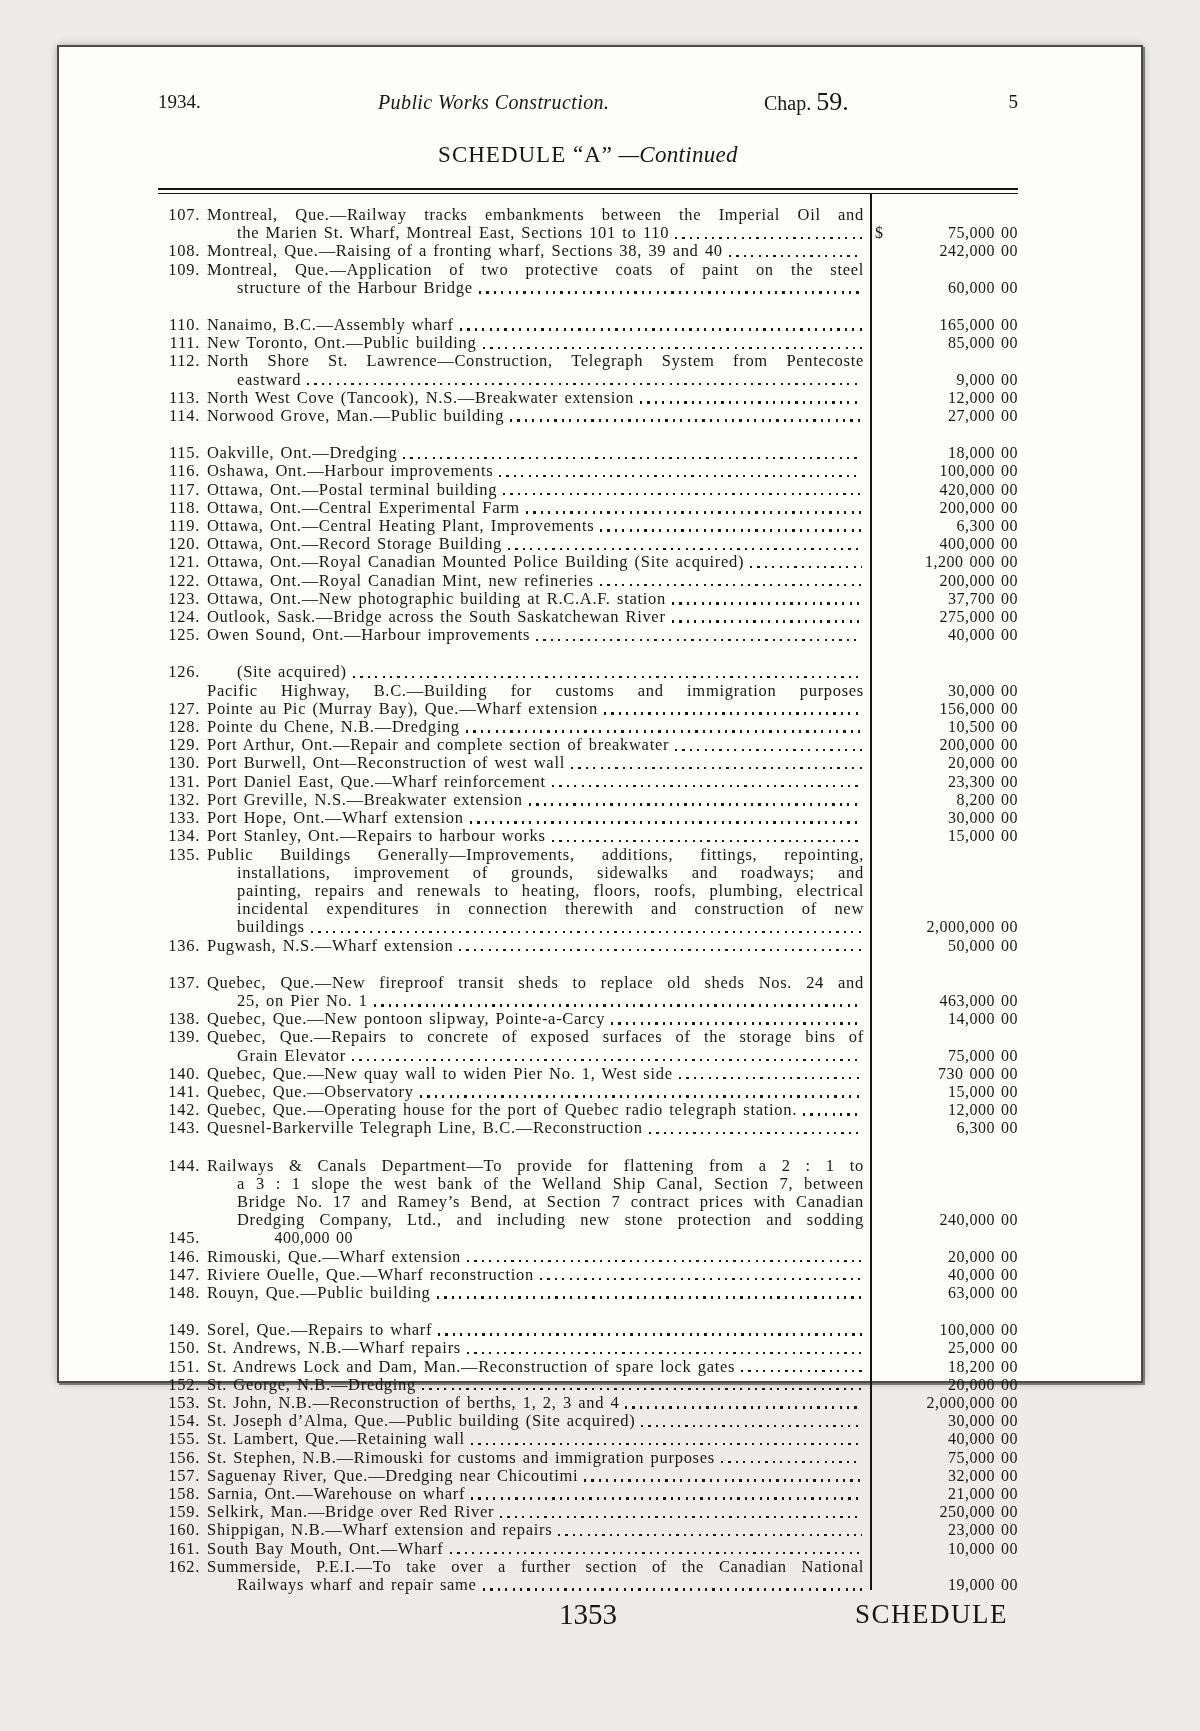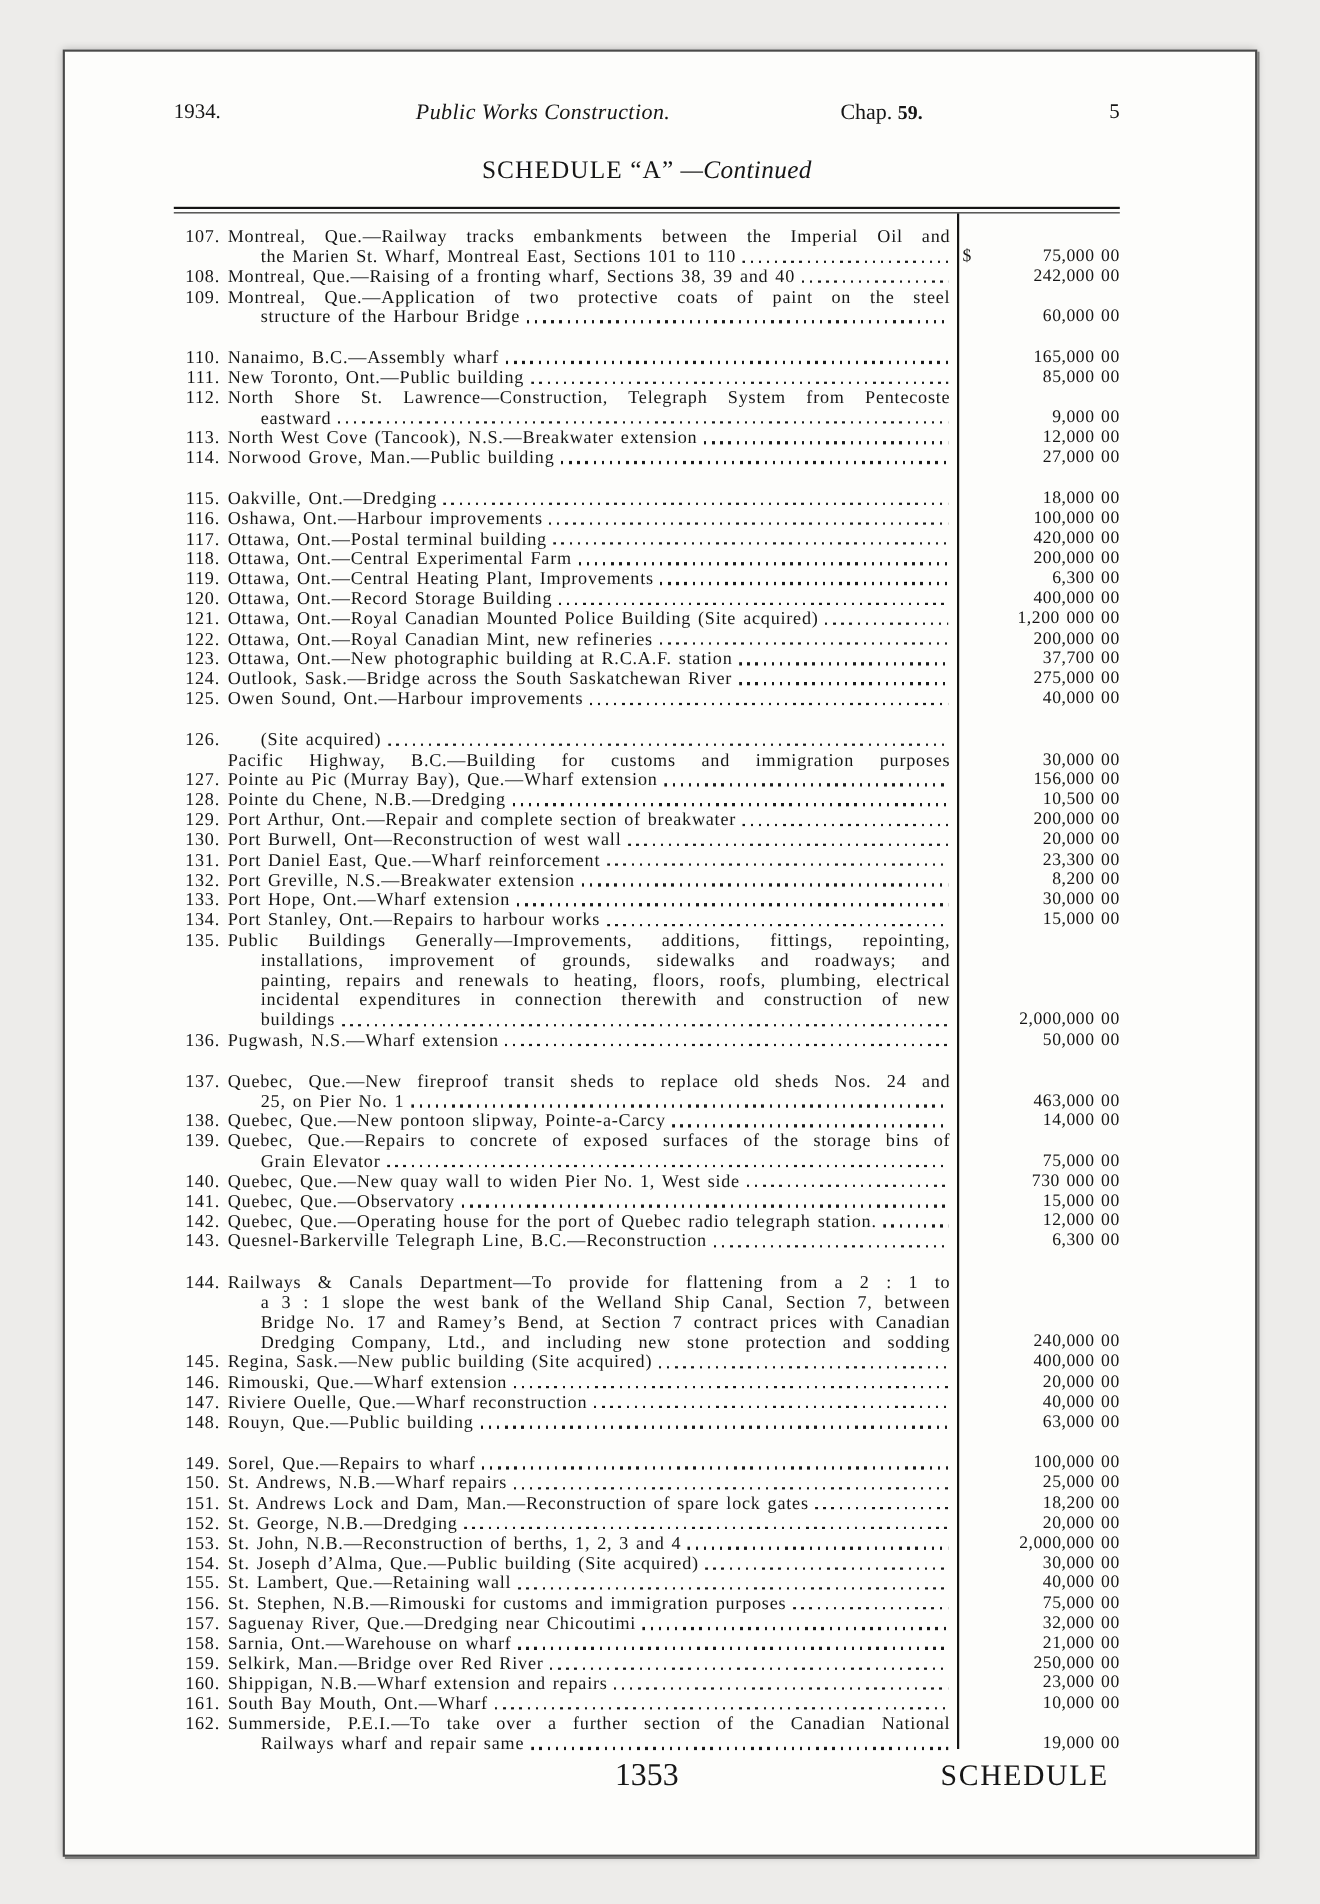--- a/index.html
+++ b/index.html
@@ -5,33 +5,33 @@
   html,body{margin:0;padding:0;}
   body{
     width:1200px;height:1731px;
     background:#edecea;
     font-family:"Liberation Serif","DejaVu Serif",serif;
     color:#161616;
     position:relative;overflow:hidden;
   }
   .page{
     position:absolute;left:57px;top:45px;
-    width:1086px;height:1643px;
+    width:1086px;height:1338px;
     background:#fdfdfb;
     border:2px solid #4a4a4a;
     box-shadow:0 0 8px rgba(0,0,0,.28), 2px 2px 0 #8a8a88;
     box-sizing:border-box;
   }
   .content{margin-left:99px;width:860px;}
   
   .hdr{position:relative;height:26px;margin-top:42px;font-size:19px;line-height:26px;}
   .hdr .year{position:absolute;left:0;}
   .hdr .running{position:absolute;left:220px;font-style:italic;font-size:20px;letter-spacing:.4px;}
   .hdr .chap{position:absolute;left:606px;font-size:20px;}
-  .hdr .chapnum{font-weight:bold;font-size:18px;}
+  .hdr .chapnum{font-weight:normal;font-size:26px;}
   .hdr .pgnum{position:absolute;right:0;}
   
   .title{margin-top:26px;text-align:center;font-size:23px;line-height:28px;letter-spacing:1px;}
   .title .ital{font-style:italic;letter-spacing:.3px;}
   
   .dbl{margin-top:19px;height:3px;border-top:2.5px solid #151515;border-bottom:1.8px solid #151515;}
   
   .tbl{position:relative;padding-top:12px;font-size:16.5px;line-height:18.2px;letter-spacing:.7px;word-spacing:1.5px;}
   .tbl::after{content:"";position:absolute;top:0;bottom:4px;right:146px;width:1.6px;background:#151515;}
   .row{display:flex;align-items:stretch;}
@@ -573,26 +573,20 @@
               <div class="line cont jline">Bridge No. 17 and Ramey’s Bend, at Section 7 contract prices with Canadian</div>
               <div class="line cont jline">Dredging Company, Ltd., and including new stone protection and sodding</div>
             </span>
     <span class="amt">
               <span class="cur"></span>
               <span class="val">240,000 00</span>
             </span>
   </div>
           <div class="row">
     <span class="num">145.</span>
-    <span class="desc">
-              <div class="line last">
-                <span class="t">Regina, Sask.—New public building (Site acquired)</span>
-                <span class="leader"></span>
-              </div>
-            </span>
     <span class="amt">
               <span class="cur"></span>
               <span class="val">400,000 00</span>
             </span>
   </div>
           <div class="row">
     <span class="num">146.</span>
     <span class="desc">
               <div class="line last">
                 <span class="t">Rimouski, Que.—Wharf extension</span>

